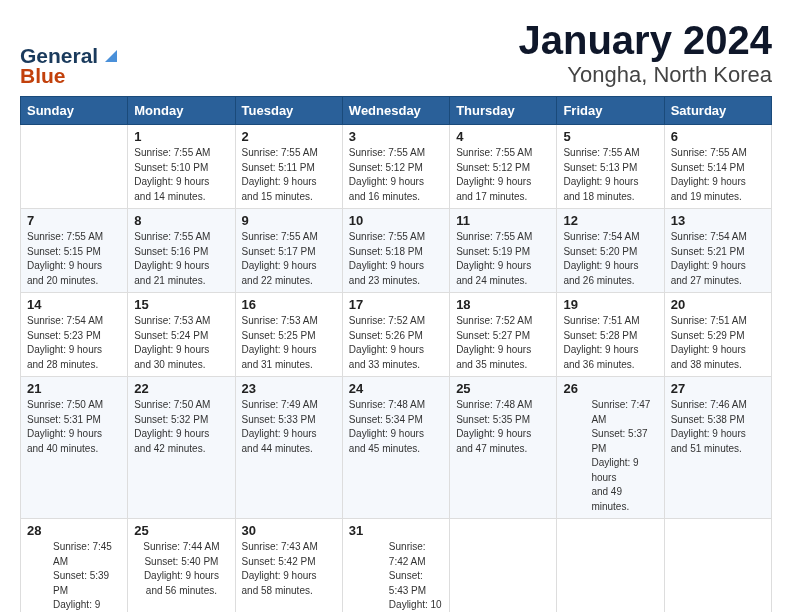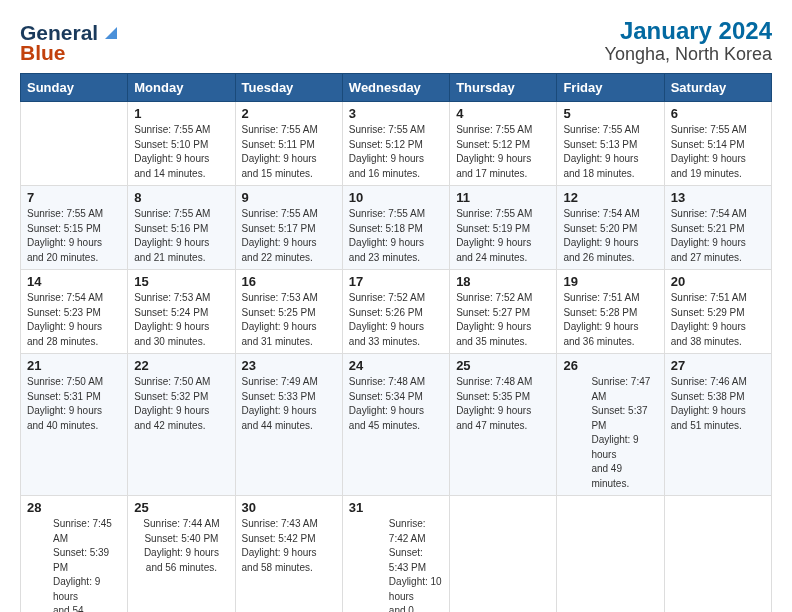--- a/index.html
+++ b/index.html
@@ -20,27 +20,27 @@
     .header {
       display: flex;
       justify-content: space-between;
       align-items: flex-end;
       margin-bottom: 8px;
     }
     .title-section {
       text-align: right;
     }
     .month-title {
-      font-size: 24px;
+      font-size: 40px;
       font-weight: bold;
-      color: #0369a1;
+      color: #0f172a;
       line-height: 1.1;
     }
     .location-title {
-      font-size: 18px;
+      font-size: 22px;
       color: #444;
     }
     .calendar {
       flex: 1;
       border: 1px solid #ccc;
       border-collapse: collapse;
       width: 100%;
       table-layout: fixed;
     }
     .calendar th {

